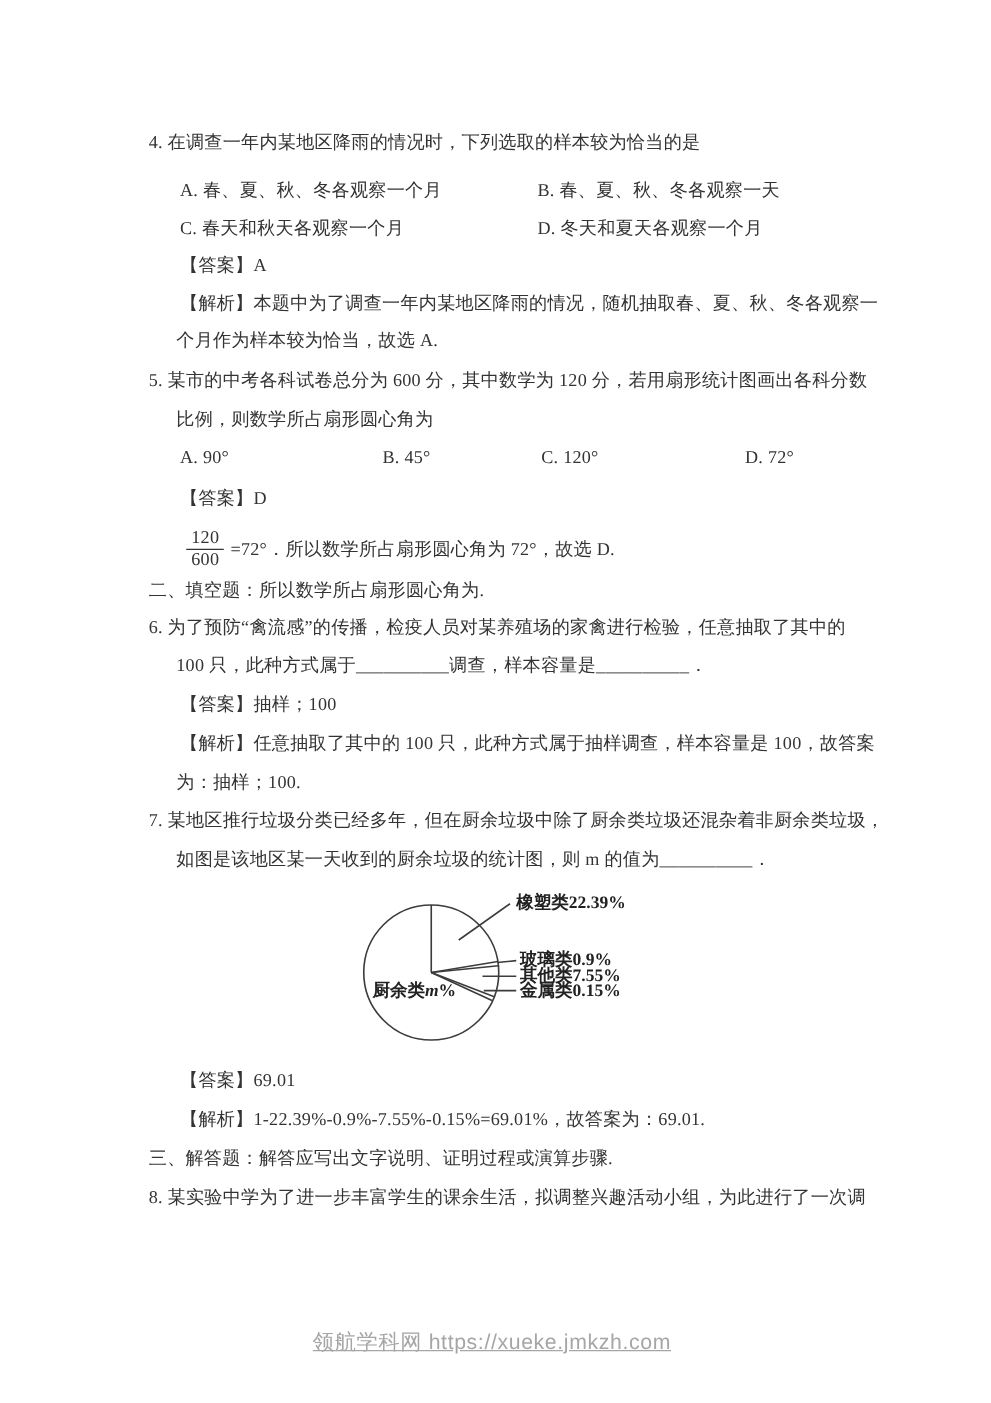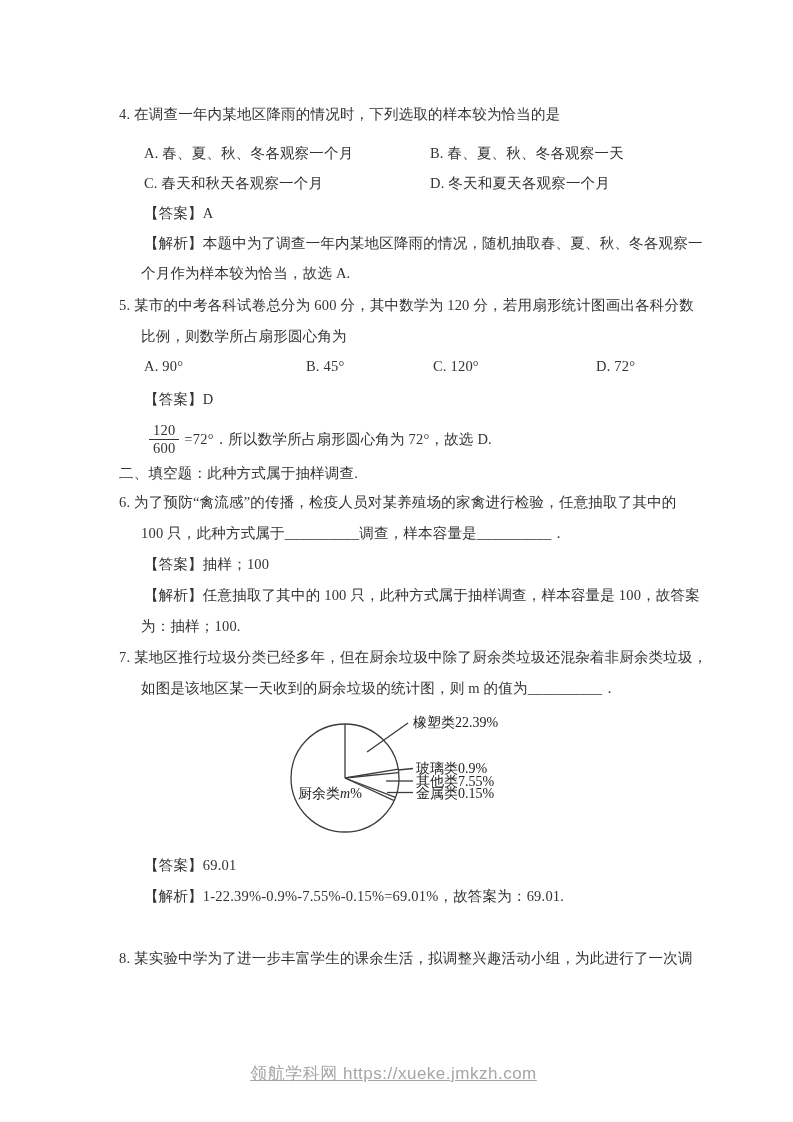--- a/index.html
+++ b/index.html
@@ -12,21 +12,21 @@
   
   .c1{left:144px;} .c2{left:290px;margin-left:16px;} .c3{left:433px;} .c4{left:596px;}
   
   .frac-row{position:absolute;left:144px;top:414px;height:50px;display:flex;align-items:center;
             font-size:14.5px;letter-spacing:.2px;white-space:nowrap;}
   .frac{display:inline-flex;flex-direction:column;align-items:center;margin:0 5px;line-height:1.15;justify-content:space-between;}
   .frac .den{border-top:1.4px solid #333;padding:0 4px;}
   .frac .num{padding:0 4px;}
   
   .chart{position:absolute;left:0;top:0;}
-  .pie-label{position:absolute;font-weight:normal;font-size:14px;line-height:13px;color:#222;
+  .pie-label{position:absolute;font-weight:bold;font-size:14px;line-height:13px;color:#222;
              white-space:nowrap;letter-spacing:0;}
   .pie-label i{font-style:italic;font-family:"Liberation Serif",serif;}
   
   .footer{position:absolute;left:0;top:1062px;width:100%;text-align:center;
           font-family:"Liberation Sans","DejaVu Sans",sans-serif;
           font-size:17px;color:#a6a6a6;letter-spacing:.5px;text-decoration:underline;}
 </style>
 </head>
 <body>
 
@@ -50,21 +50,21 @@
   <div class="line c1" style="top:389px">【答案】D</div>
 
   <div class="frac-row">
     <span class="frac">
       <span class="num">120</span>
       <span class="den">600</span>
     </span>
     <span>=72°．所以数学所占扇形圆心角为 72°，故选 D.</span>
   </div>
 
-  <div class="line qnum" style="top:463px">二、填空题：此种方式属于抽样调查.</div>
+  <div class="line qnum" style="top:463px">二、填空题：所以数学所占扇形圆心角为.</div>
 
   <div class="line qnum" style="top:492px">6. 为了预防“禽流感”的传播，检疫人员对某养殖场的家禽进行检验，任意抽取了其中的</div>
   <div class="line indent" style="top:523px">100 只，此种方式属于__________调查，样本容量是__________．</div>
   <div class="line c1" style="top:554px">【答案】抽样；100</div>
   <div class="line c1" style="top:585px">【解析】任意抽取了其中的 100 只，此种方式属于抽样调查，样本容量是 100，故答案</div>
   <div class="line indent" style="top:616px">为：抽样；100.</div>
 
   <div class="line qnum" style="top:647px">7. 某地区推行垃圾分类已经多年，但在厨余垃圾中除了厨余类垃圾还混杂着非厨余类垃圾，</div>
   <div class="line indent" style="top:678px">如图是该地区某一天收到的厨余垃圾的统计图，则 m 的值为__________．</div>
 
@@ -89,18 +89,19 @@
   <div class="pie-label" style="left:416px;top:762px">玻璃类0.9%</div>
   <div class="pie-label" style="left:416px;top:775px">其他类7.55%</div>
   <div class="pie-label" style="left:416px;top:787px">金属类0.15%</div>
   <div class="pie-label" style="left:298px;top:787px">
     <span>厨余类</span><i>m</i><span>%</span>
   </div>
 
   <div class="line c1" style="top:855px">【答案】69.01</div>
   <div class="line c1" style="top:886px">【解析】1-22.39%-0.9%-7.55%-0.15%=69.01%，故答案为：69.01.</div>
 
+  <div class="line qnum" style="top:917px">三、解答题：解答应写出文字说明、证明过程或演算步骤.</div>
 
   <div class="line qnum" style="top:948px">8. 某实验中学为了进一步丰富学生的课余生活，拟调整兴趣活动小组，为此进行了一次调</div>
 
   <div class="footer">领航学科网 https://xueke.jmkzh.com</div>
 
 </div>
 
 </body></html>

